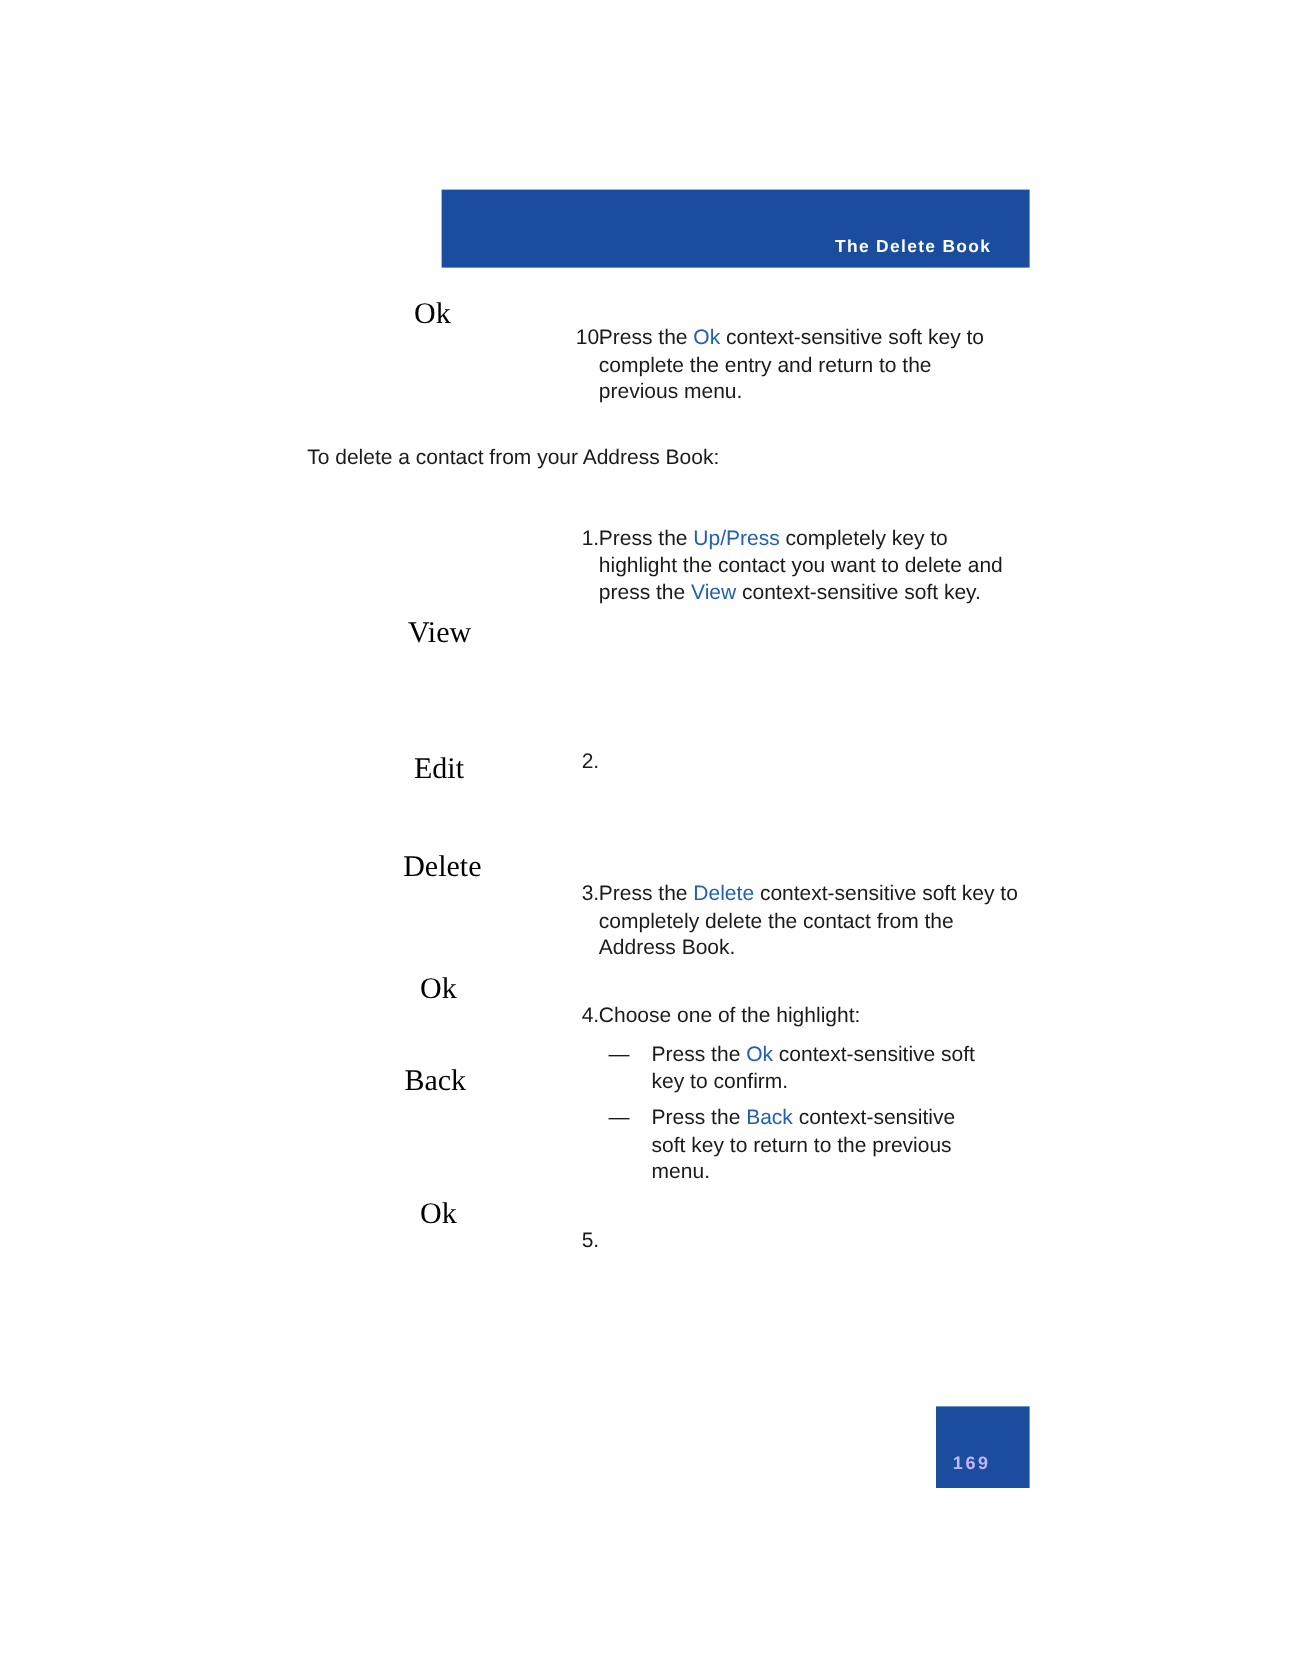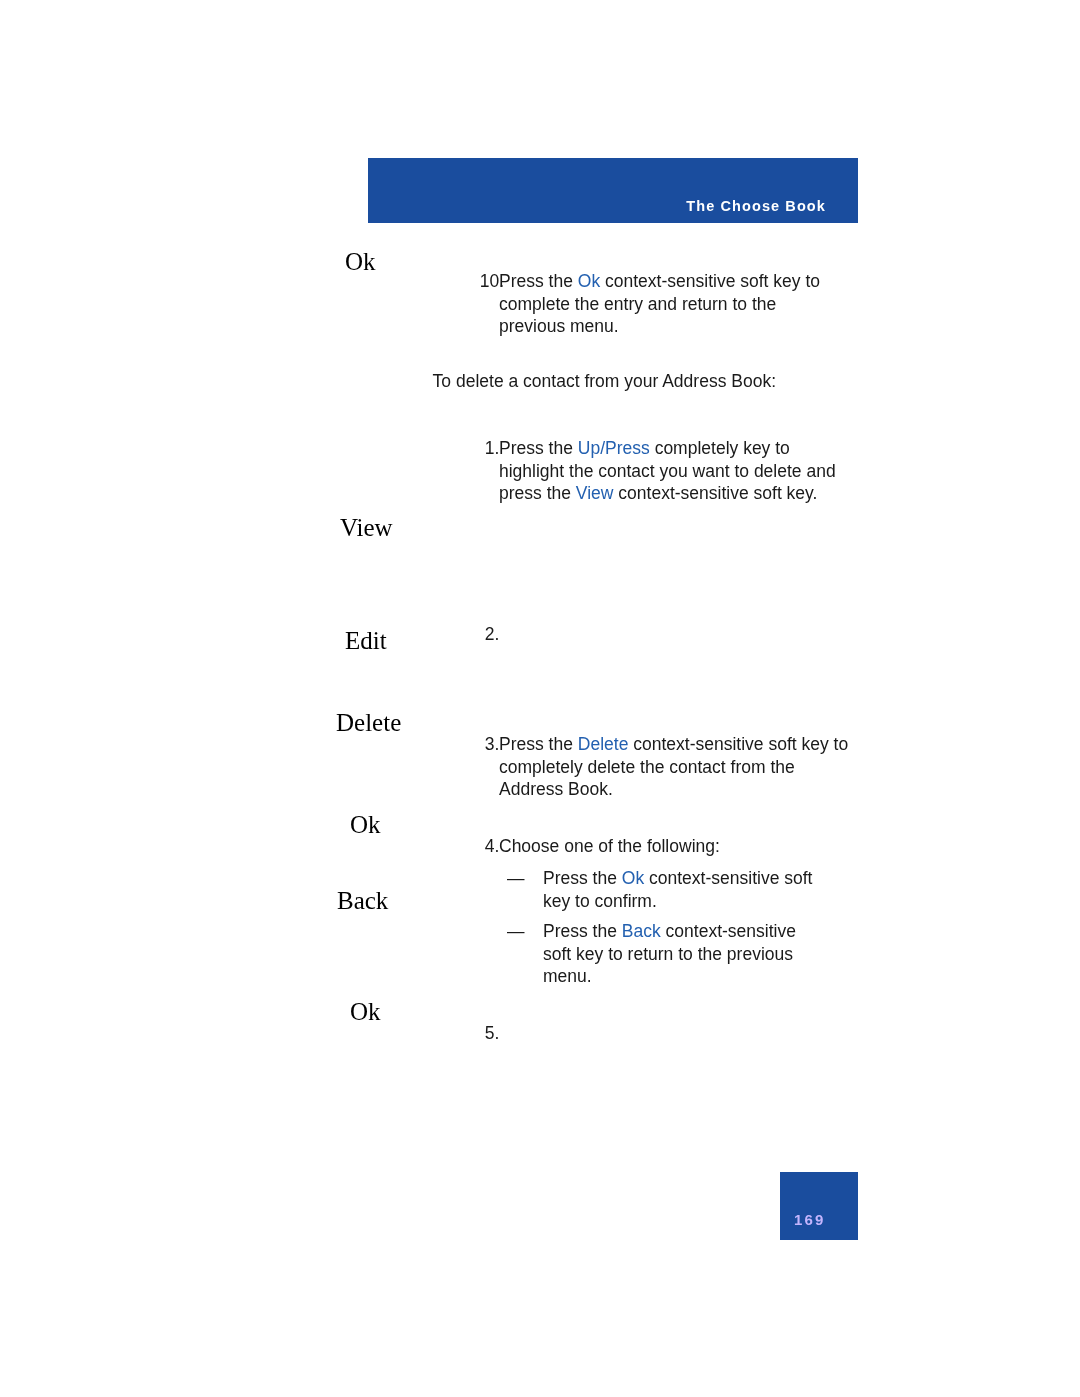--- a/index.html
+++ b/index.html
@@ -95,57 +95,57 @@
     color: #c4b5fd;
     font-size: 15px;
     font-weight: bold;
     letter-spacing: 2.2px;
   }
 </style>
 </head>
 <body>
 
 <div class="header-bar">
-  <span class="header-title">The Choose Book</span>
+  <span class="header-title">The Delete Book</span>
 </div>
 
 <div class="softkey" style="left:345px; top:248px;">Ok</div>
 <div class="softkey" style="left:340px; top:514px;">View</div>
 <div class="softkey" style="left:345px; top:627px;">Edit</div>
 <div class="softkey" style="left:336px; top:709px;">Delete</div>
 <div class="softkey" style="left:350px; top:811px;">Ok</div>
 <div class="softkey" style="left:337px; top:887px;">Back</div>
 <div class="softkey" style="left:350px; top:998px;">Ok</div>
 
 <div class="para" style="left:475px; top:270px; width:370px;">
   <span class="num">10.</span>
   <span class="txt"><span>Press the </span><span class="kw">Ok</span><span> context-sensitive soft key to complete the entry and return to the previous menu.</span></span>
 </div>
 
-<div class="para nolist" style="left:256px; top:370px; width:520px;text-align:right;">
+<div class="para nolist" style="left:256px; top:370px; width:520px;">
   <span class="txt">To delete a contact from your Address Book:</span>
 </div>
 
 <div class="para" style="left:475px; top:437px; width:380px;">
   <span class="num">1.</span>
   <span class="txt"><span>Press the </span><span class="kw">Up/Press</span><span> completely key to highlight the contact you want to delete and press the </span><span class="kw">View</span><span> context-sensitive soft key.</span></span>
 </div>
 
 <div class="para" style="left:475px; top:623px; width:375px;">
   <span class="num">2.</span>
 </div>
 
 <div class="para" style="left:475px; top:733px; width:375px;">
   <span class="num">3.</span>
   <span class="txt"><span>Press the </span><span class="kw">Delete</span><span> context-sensitive soft key to completely delete the contact from the Address Book.</span></span>
 </div>
 
 <div class="para" style="left:475px; top:835px; width:375px;">
   <span class="num">4.</span>
-  <span class="txt">Choose one of the following:</span>
+  <span class="txt">Choose one of the highlight:</span>
 </div>
 
 <div class="para sub" style="left:507px; top:867px; width:330px;">
   <span class="dash">—</span>
   <span class="txt"><span>Press the </span><span class="kw">Ok</span><span> context-sensitive soft key to confirm.</span></span>
 </div>
 
 <div class="para sub" style="left:507px; top:920px; width:320px;">
   <span class="dash">—</span>
   <span class="txt"><span>Press the </span><span class="kw">Back</span><span> context-sensitive soft key to return to the previous menu.</span></span>

